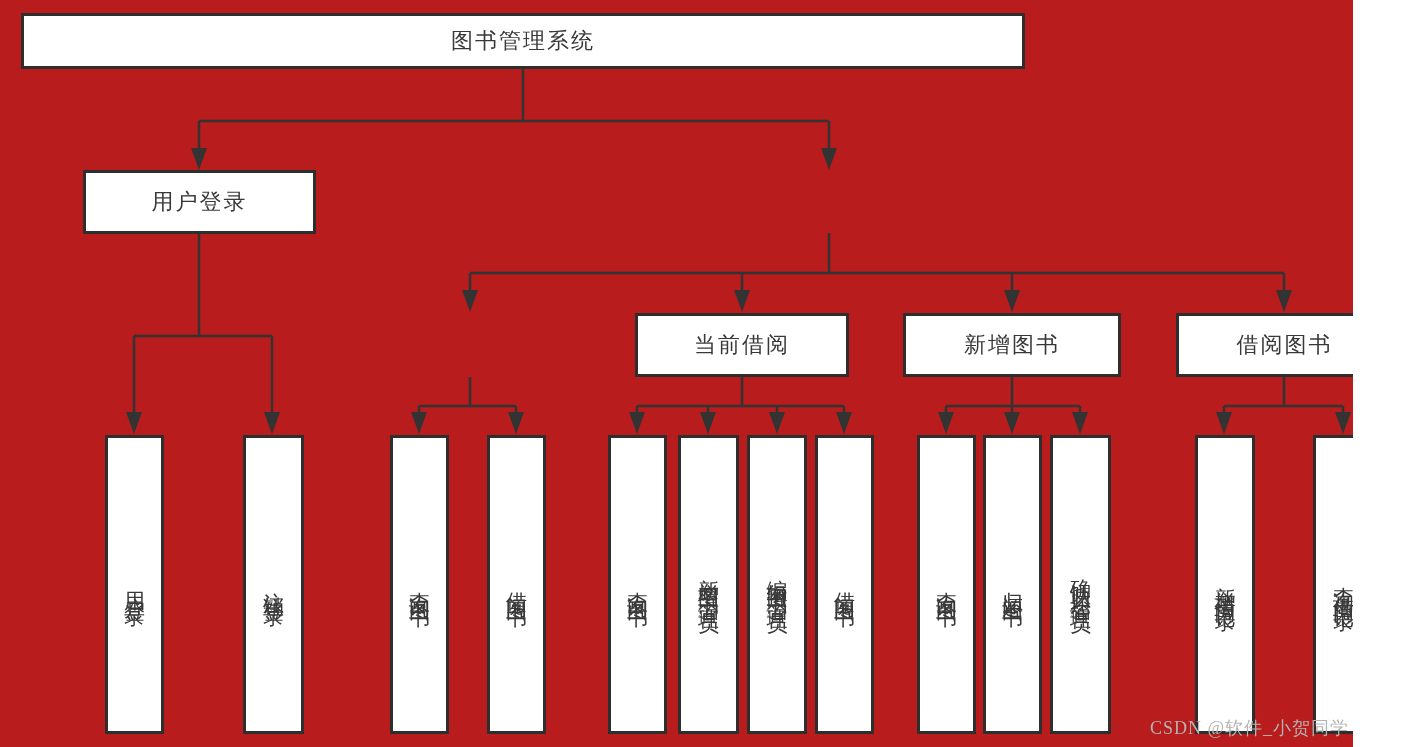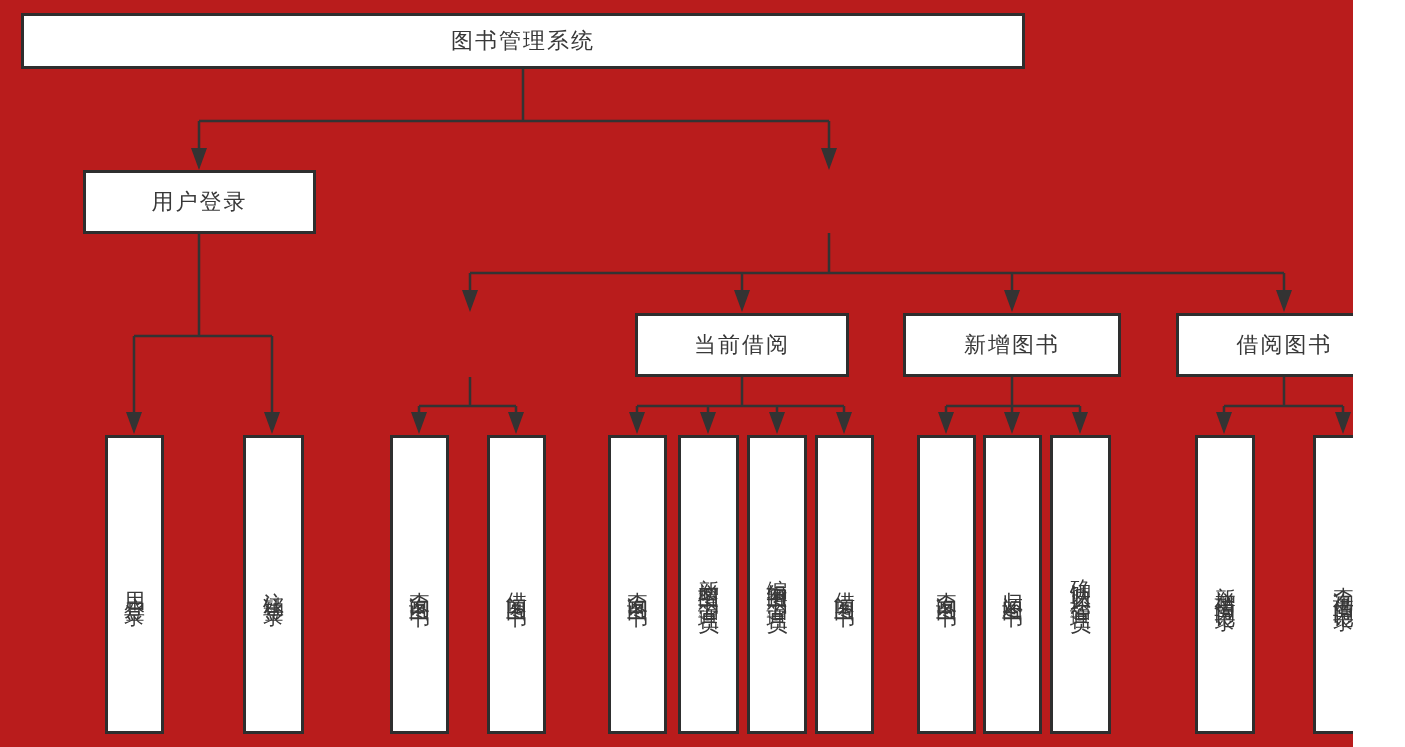--- a/index.html
+++ b/index.html
@@ -151,14 +151,15 @@
   <div class="box leaf lf l-boredit">编辑图书（管理员）</div>
   <div class="box leaf lf l-borborrow">借阅图书</div>
 
   <div class="box leaf lf l-curquery">查询图书</div>
   <div class="box leaf lf l-curreturn">归还图书</div>
   <div class="box leaf lf l-curconfirm">确认归还（管理员）</div>
 
   <div class="box leaf lf l-addrecord">新增借阅记录</div>
   <div class="box leaf lf l-queryrecord">查询借阅记录</div>
 
+  <div class="watermark">CSDN @软件_小贺同学</div>
 
 </div>
 
 </body></html>

